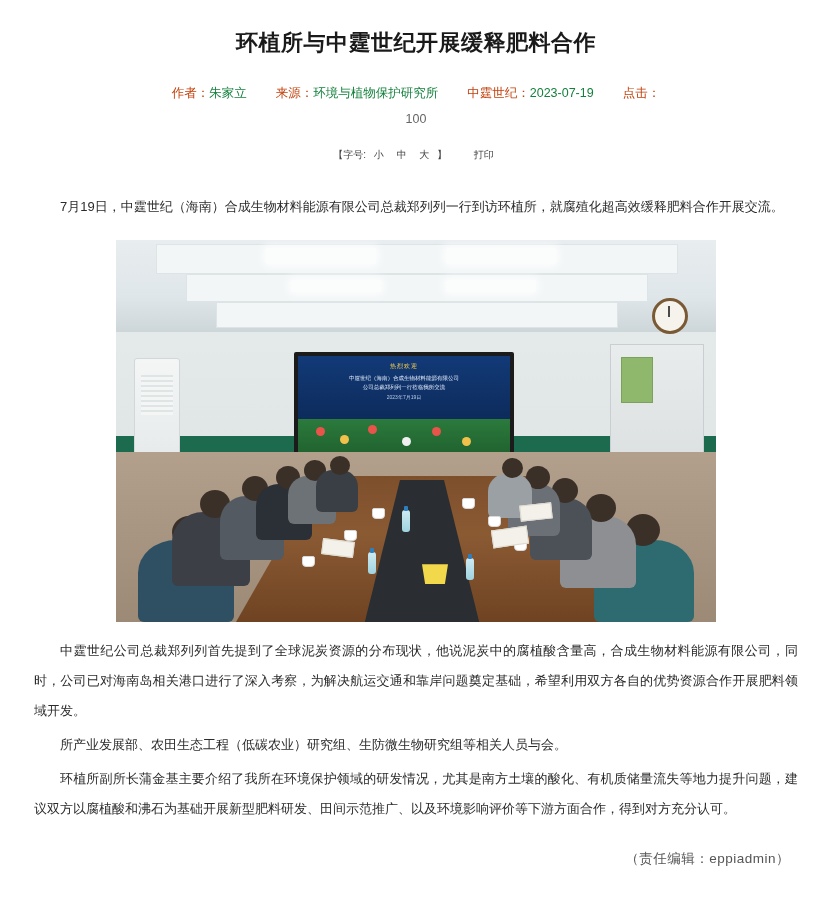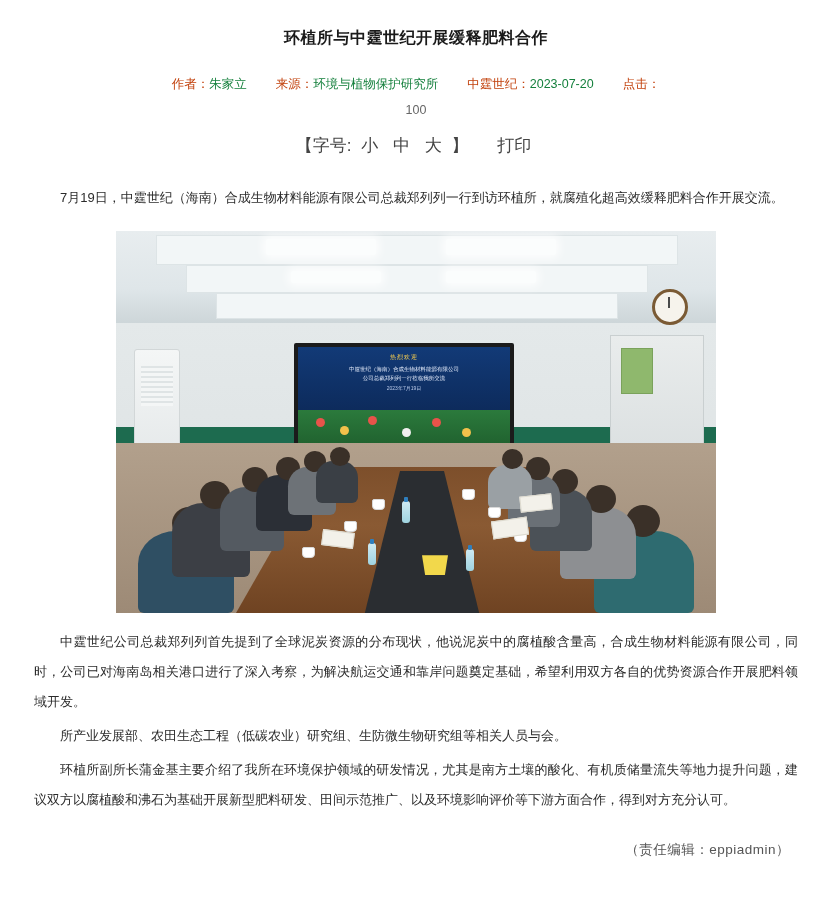--- a/index.html
+++ b/index.html
@@ -14,21 +14,21 @@
     color: #333333;
     overflow: hidden;
   }
   .page {
     width: 832px;
     box-sizing: border-box;
     padding: 0 18px;
   }
   .article-title {
     text-align: center;
-    font-size: 16px;
+    font-size: 22px;
     font-weight: bold;
     color: #1a1a1a;
     margin: 28px 0 0 0;
     letter-spacing: 0.5px;
   }
   .meta-line {
     text-align: center;
     font-size: 12.5px;
     color: #777777;
     margin-top: 22px;
@@ -50,21 +50,21 @@
   }
   .hit-count {
     text-align: center;
     font-size: 12.5px;
     color: #666666;
     margin-top: 2px;
     line-height: 22px;
   }
   .fontsize-bar {
     text-align: center;
-    font-size: 17px;
+    font-size: 10px;
     color: #444444;
     margin-top: 14px;
     line-height: 22px;
   }
   .fontsize-bar .fs-bracket {
     color: #444444;
   }
   .fontsize-bar a {
     color: #444444;
     text-decoration: none;
@@ -242,21 +242,21 @@
   <div class="meta-line">
     <span class="meta-item">
       <span class="meta-label">作者：</span><span class="meta-value">朱家立</span>
     </span>
     <span class="meta-sep"></span>
     <span class="meta-item">
       <span class="meta-label">来源：</span><span class="meta-value">环境与植物保护研究所</span>
     </span>
     <span class="meta-sep"></span>
     <span class="meta-item">
-      <span class="meta-label">中霆世纪：</span><span class="meta-value">2023-07-20</span>
+      <span class="meta-label">中霆世纪：</span><span class="meta-value">2023-07-19</span>
     </span>
     <span class="meta-sep"></span>
     <span class="meta-item">
       <span class="meta-label">点击：</span>
     </span>
   </div>
 
   <div class="hit-count">100</div>
 
   <div class="fontsize-bar">

